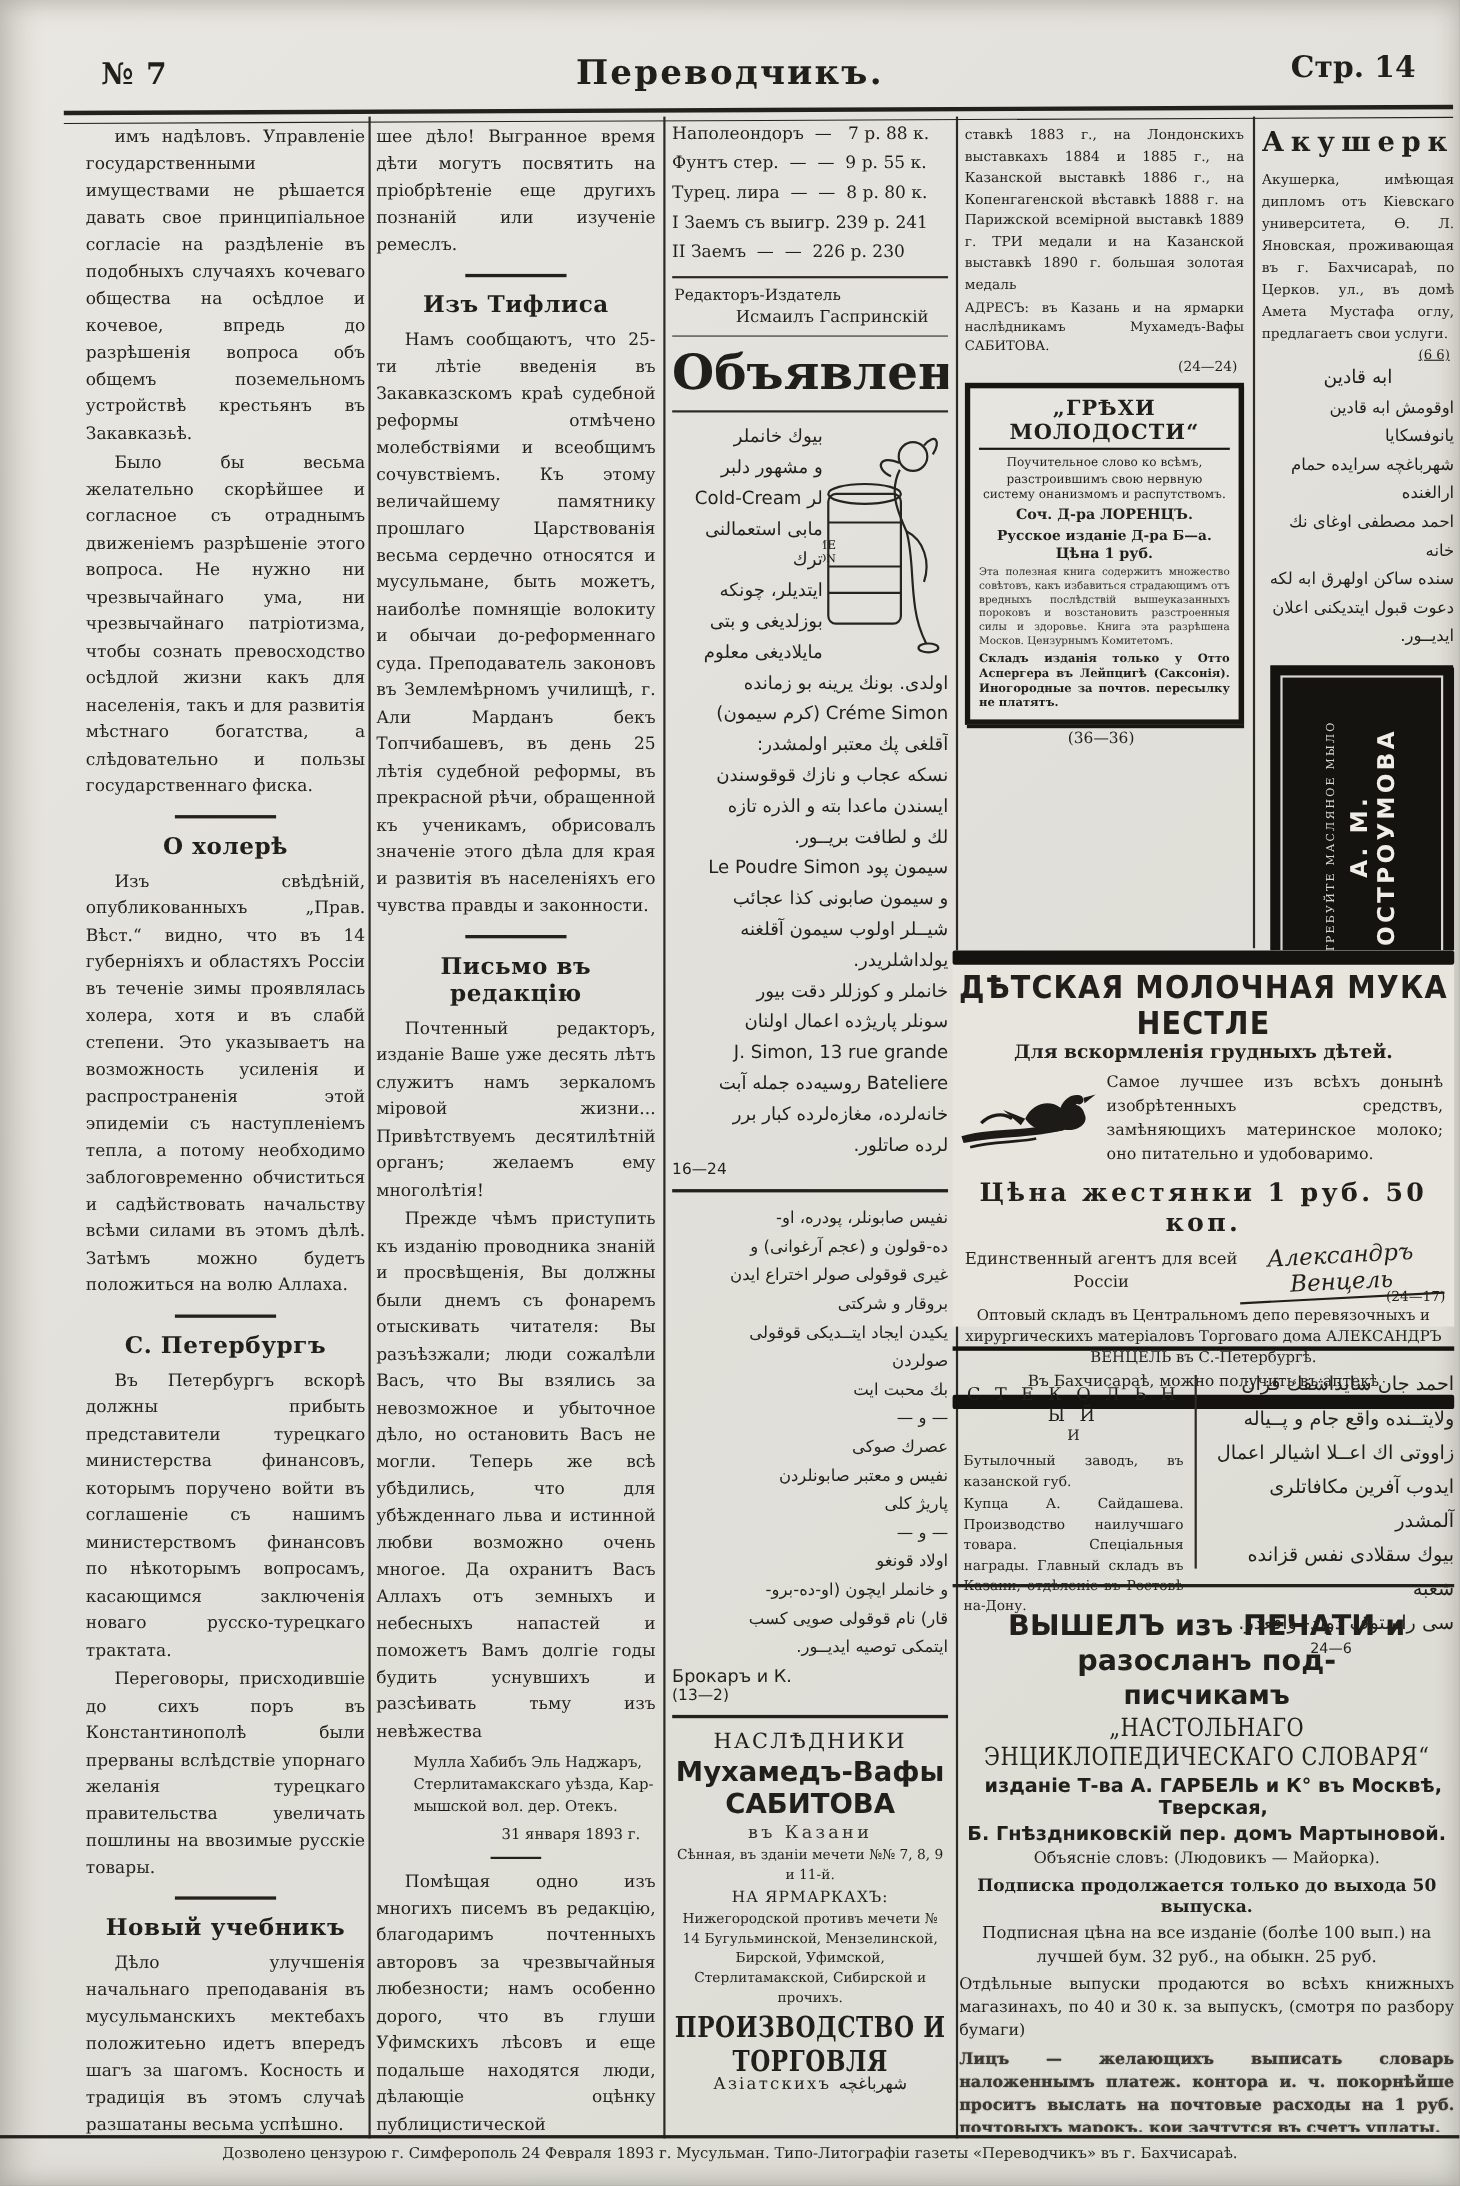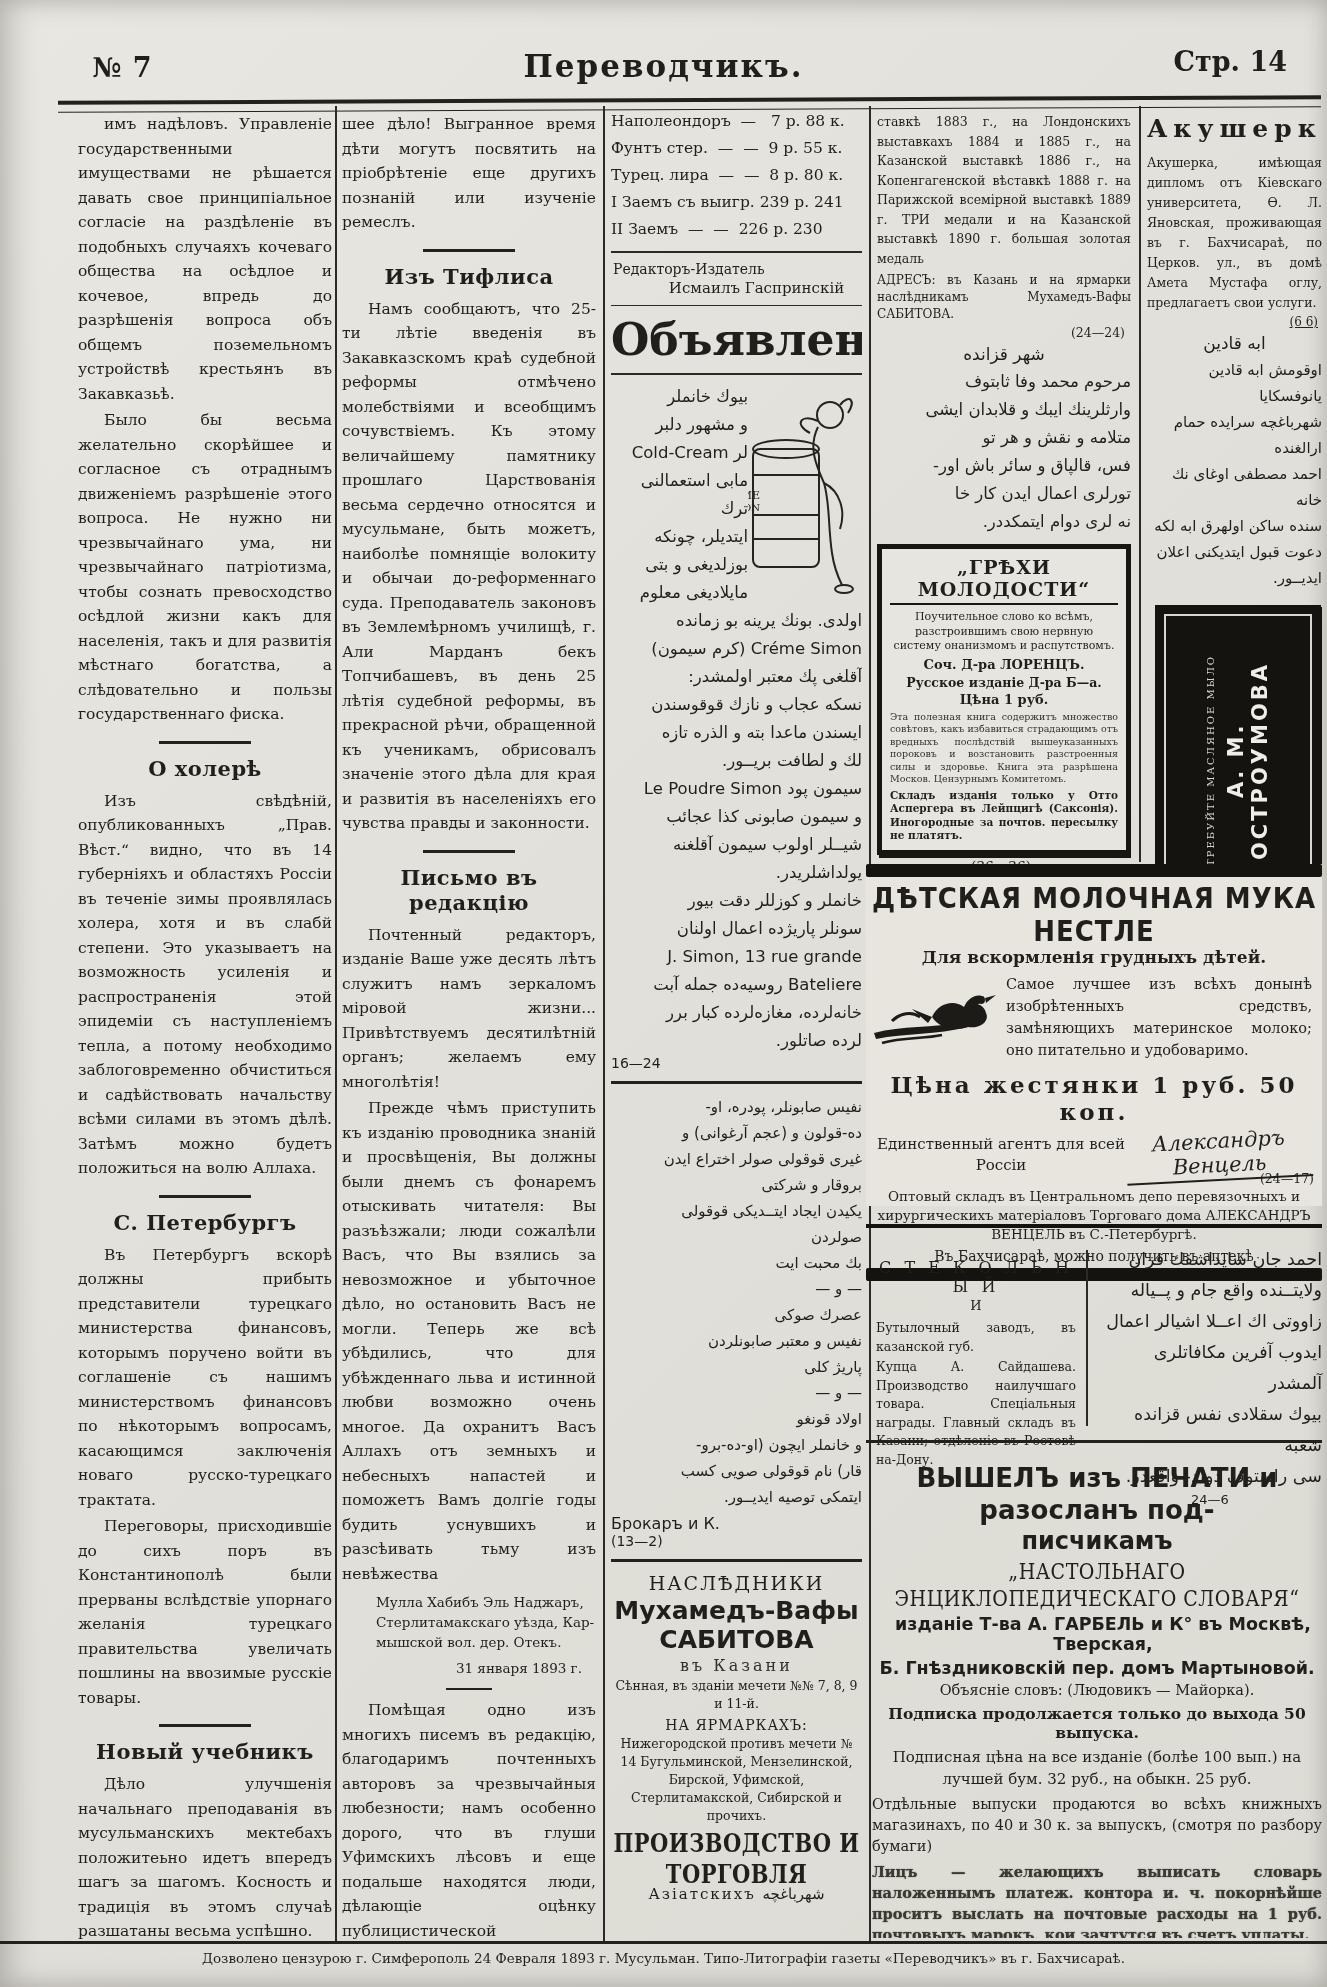--- a/index.html
+++ b/index.html
@@ -272,31 +272,20 @@
       <div class="ub-t1">ПРОИЗВОДСТВО И ТОРГОВЛЯ</div>
       <div class="ub-t2">Азіатскихъ شهرباغچه</div>
 
     </div>
   </div>
 
   <div class="col" style="left:877px;top:112px;width:254px;height:752px;">
     <p class="c4-body">ставкѣ 1883 г., на Лондонскихъ выставкахъ 1884 и 1885 г., на Казанской выставкѣ 1886 г., на Копенгагенской вѣставкѣ 1888 г. на Парижской всемірной выставкѣ 1889 г. ТРИ медали и на Казанской выставкѣ 1890 г. большая золотая медаль</p>
     <p class="c4-addr">АДРЕСЪ: въ Казань и на ярмарки наслѣдникамъ Мухамедъ-Вафы САБИТОВА.</p>
     <div class="c4-mark">(24—24)</div>
-    <div class="arabic" dir="rtl">
-      <div class="ar-head">شهر قزانده</div>
-      <div>
-          <div class="ar-line">مرحوم محمد وفا ثابتوف</div>
-          <div class="ar-line">وارثلرينك ايبك و قلابدان ايشى</div>
-          <div class="ar-line">متلامه و نقش و هر تو</div>
-          <div class="ar-line">فس، قالپاق و سائر باش اور-</div>
-          <div class="ar-line">تورلرى اعمال ايدن كار خا</div>
-          <div class="ar-line">نه لرى دوام ايتمكددر.</div>
-        </div>
-    </div>
 
     <div class="grehi">
       <div class="grehi-title">„ГРѢХИ МОЛОДОСТИ“</div>
       <div class="grehi-sub">Поучительное слово ко всѣмъ, разстроившимъ свою нервную систему онанизмомъ и распутствомъ.</div>
       <div class="grehi-auth">Соч. Д-ра ЛОРЕНЦЪ.</div>
       <div class="grehi-ed">Русское изданіе Д-ра Б—а.</div>
       <div class="grehi-price">Цѣна 1 руб.</div>
       <div class="grehi-body">Эта полезная книга содержитъ множество совѣтовъ, какъ избавиться страдающимъ отъ вредныхъ послѣдствій вышеуказанныхъ пороковъ и возстановить разстроенныя силы и здоровье. Книга эта разрѣшена Москов. Цензурнымъ Комитетомъ.</div>
       <div class="grehi-stock">Складъ изданія только у Отто Аспергера въ Лейпцигѣ (Саксонія). Иногородные за почтов. пересылку не платятъ.</div>
     </div>

